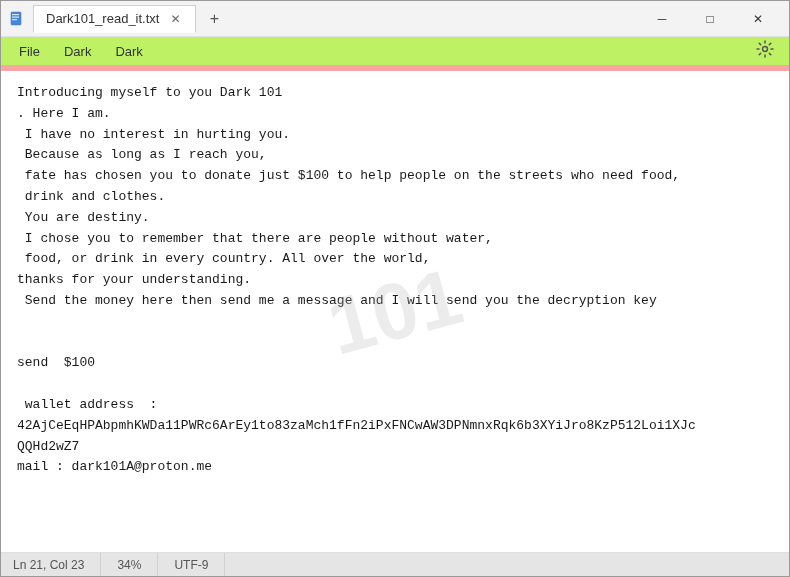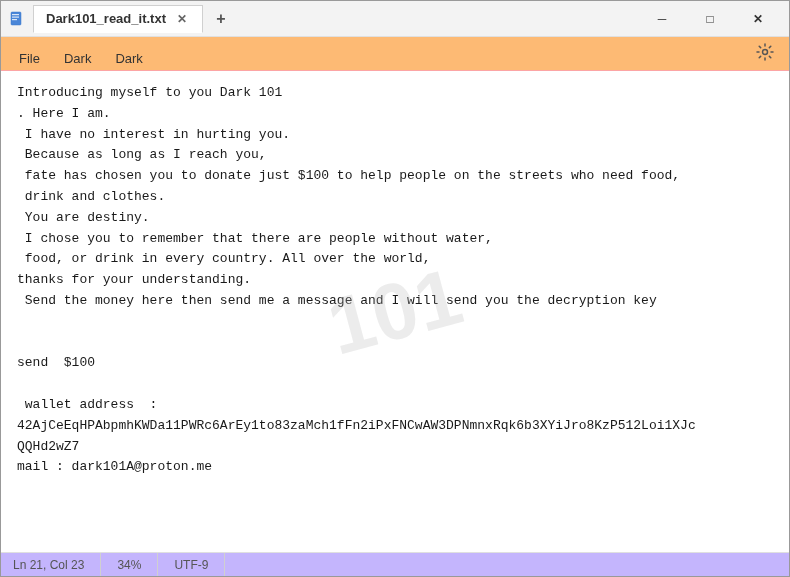--- a/index.html
+++ b/index.html
@@ -27,21 +27,20 @@
 
     
     .title-bar {
       height: 36px;
       background: #f3f3f3;
       display: flex;
       align-items: center;
       padding: 0 8px;
       border-bottom: 1px solid #e0e0e0;
       flex-shrink: 0;
-      font-weight: bold;
     }
 
     .title-bar-left {
       display: flex;
       align-items: center;
       flex: 1;
     }
 
     .app-icon {
       width: 16px;
@@ -99,25 +98,25 @@
       align-items: center;
       justify-content: center;
       font-size: 12px;
       cursor: pointer;
       color: #333;
     }
 
     
     .menu-bar {
       height: 34px;
-      background: #fdba74;
-      display: flex;
-      align-items: flex-end;
+      background: #bef264;
+      display: flex;
+      align-items: center;
       padding: 0 8px;
-      border-bottom: 1px solid #fca5a5;
+      border-bottom: 6px solid #fca5a5;
       flex-shrink: 0;
       gap: 4px;
     }
 
     .menu-item {
       padding: 4px 10px;
       font-size: 13px;
       color: #333;
       cursor: pointer;
     }
@@ -166,21 +165,21 @@
       color: rgba(180, 180, 180, 0.25);
       pointer-events: none;
       white-space: nowrap;
       z-index: 10;
       font-family: Arial, sans-serif;
     }
 
     
     .status-bar {
       height: 24px;
-      background: #c4b5fd;
+      background: #e5e5e5;
       border-top: 1px solid #e0e0e0;
       display: flex;
       align-items: flex-start;
       font-size: 12px;
       color: #555;
       flex-shrink: 0;
     }
 
     .status-item {
       padding: 0 16px;

